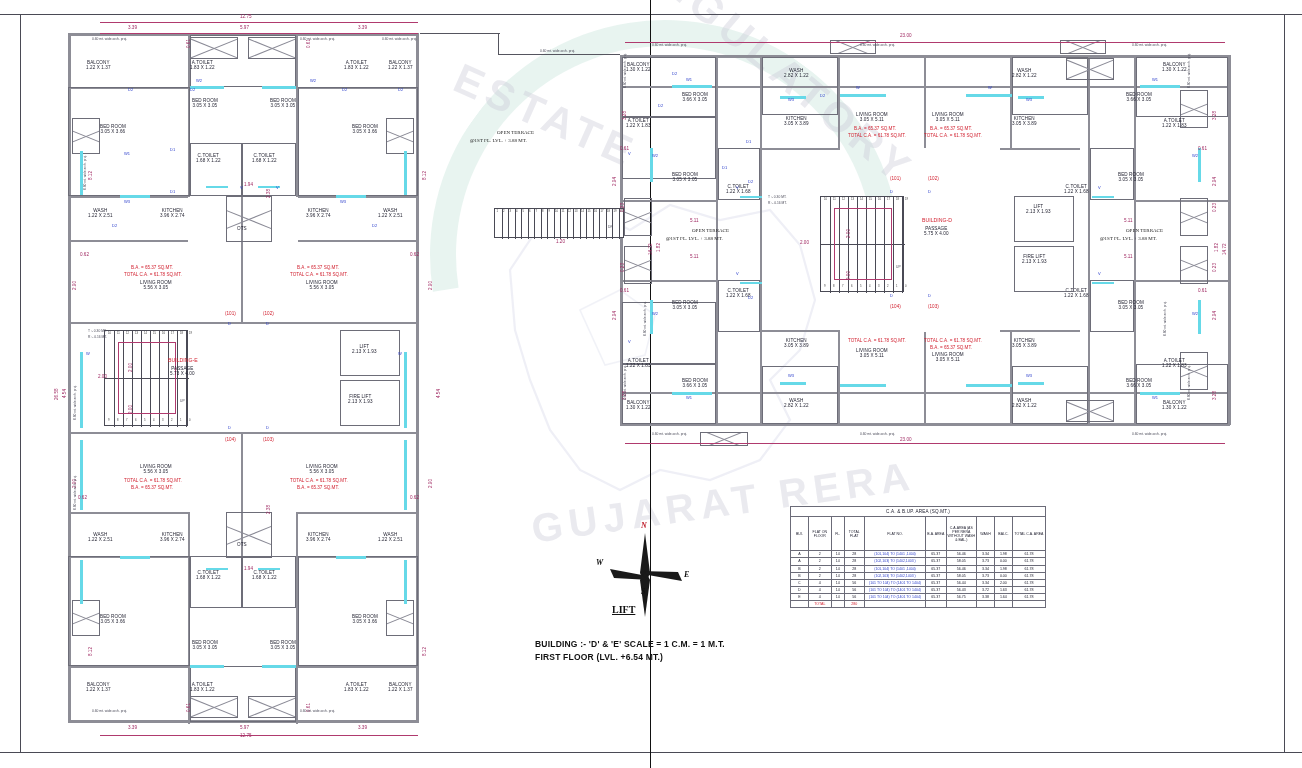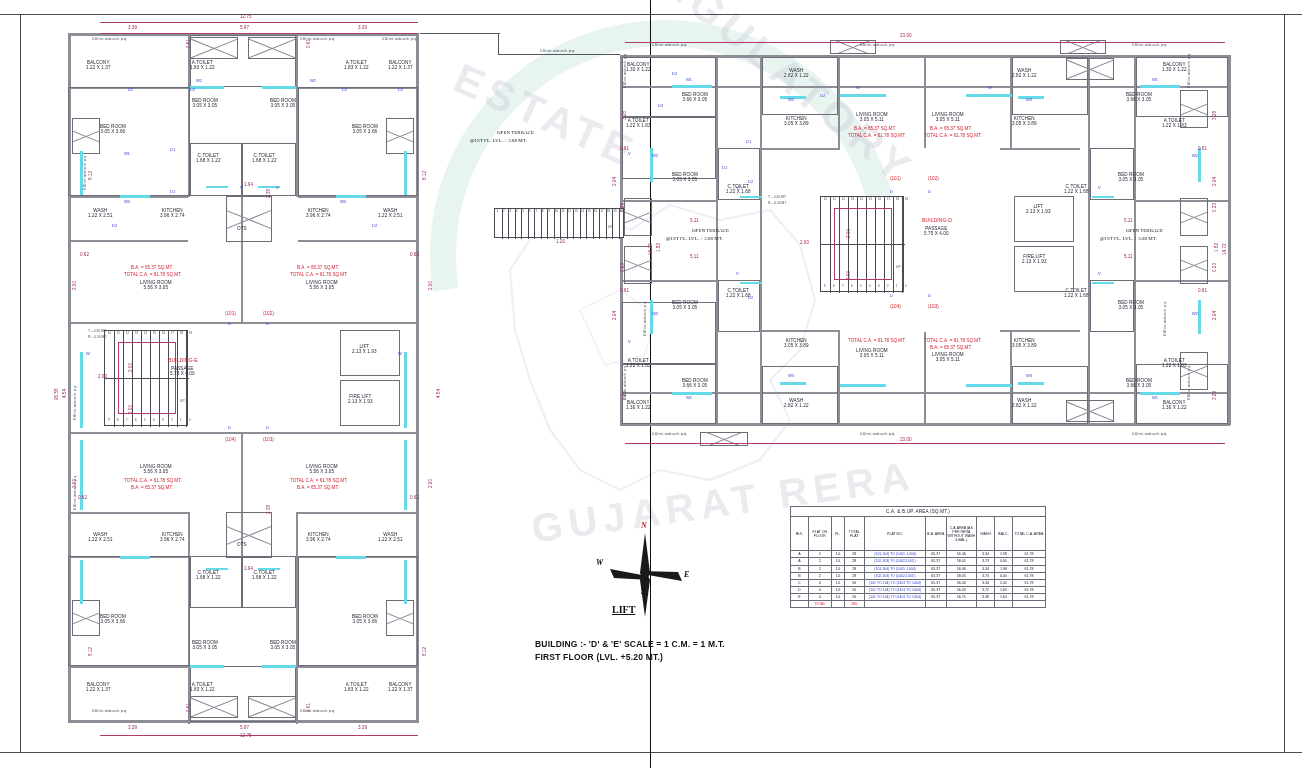--- a/index.html
+++ b/index.html
@@ -877,21 +877,21 @@
     </svg>
     <span class="lbl n" style="left:51px; top:-4px;">N</span>
     <span class="lbl" style="left:51px; top:62px;">S</span>
     <span class="lbl" style="left:94px; top:45px;">E</span>
     <span class="lbl" style="left:6px;  top:33px;">W</span>
   </div>
   <div id="north-word">LIFT</div>
 
   <div id="title-block">
     <div>BUILDING :- 'D' &amp; 'E'  SCALE = 1 C.M. = 1 M.T.</div>
-    <div>FIRST FLOOR (LVL. +5.20 MT.)</div>
+    <div>FIRST FLOOR (LVL. +6.54 MT.)</div>
   </div>
 
   <div id="area-table">
     <table>
       <thead>
         <tr>
             <th class="cap" colspan="10">C.A. &amp; B.UP. AREA (SQ.MT.)</th>
           </tr>
         <tr class="h">
           <th style="width:7%">BUI.</th>

